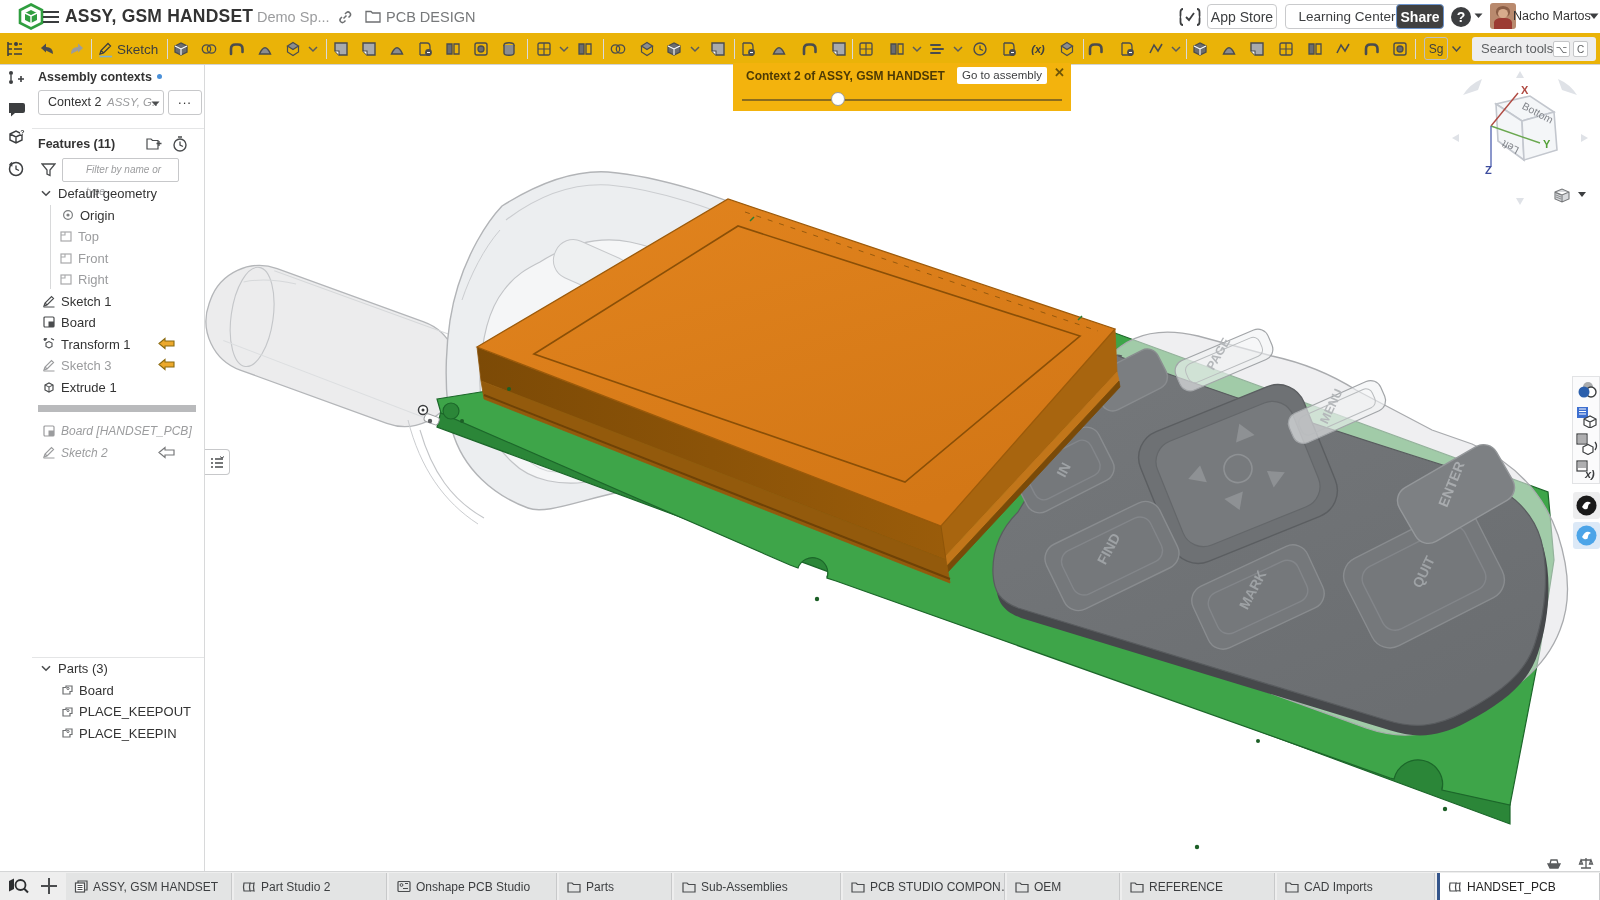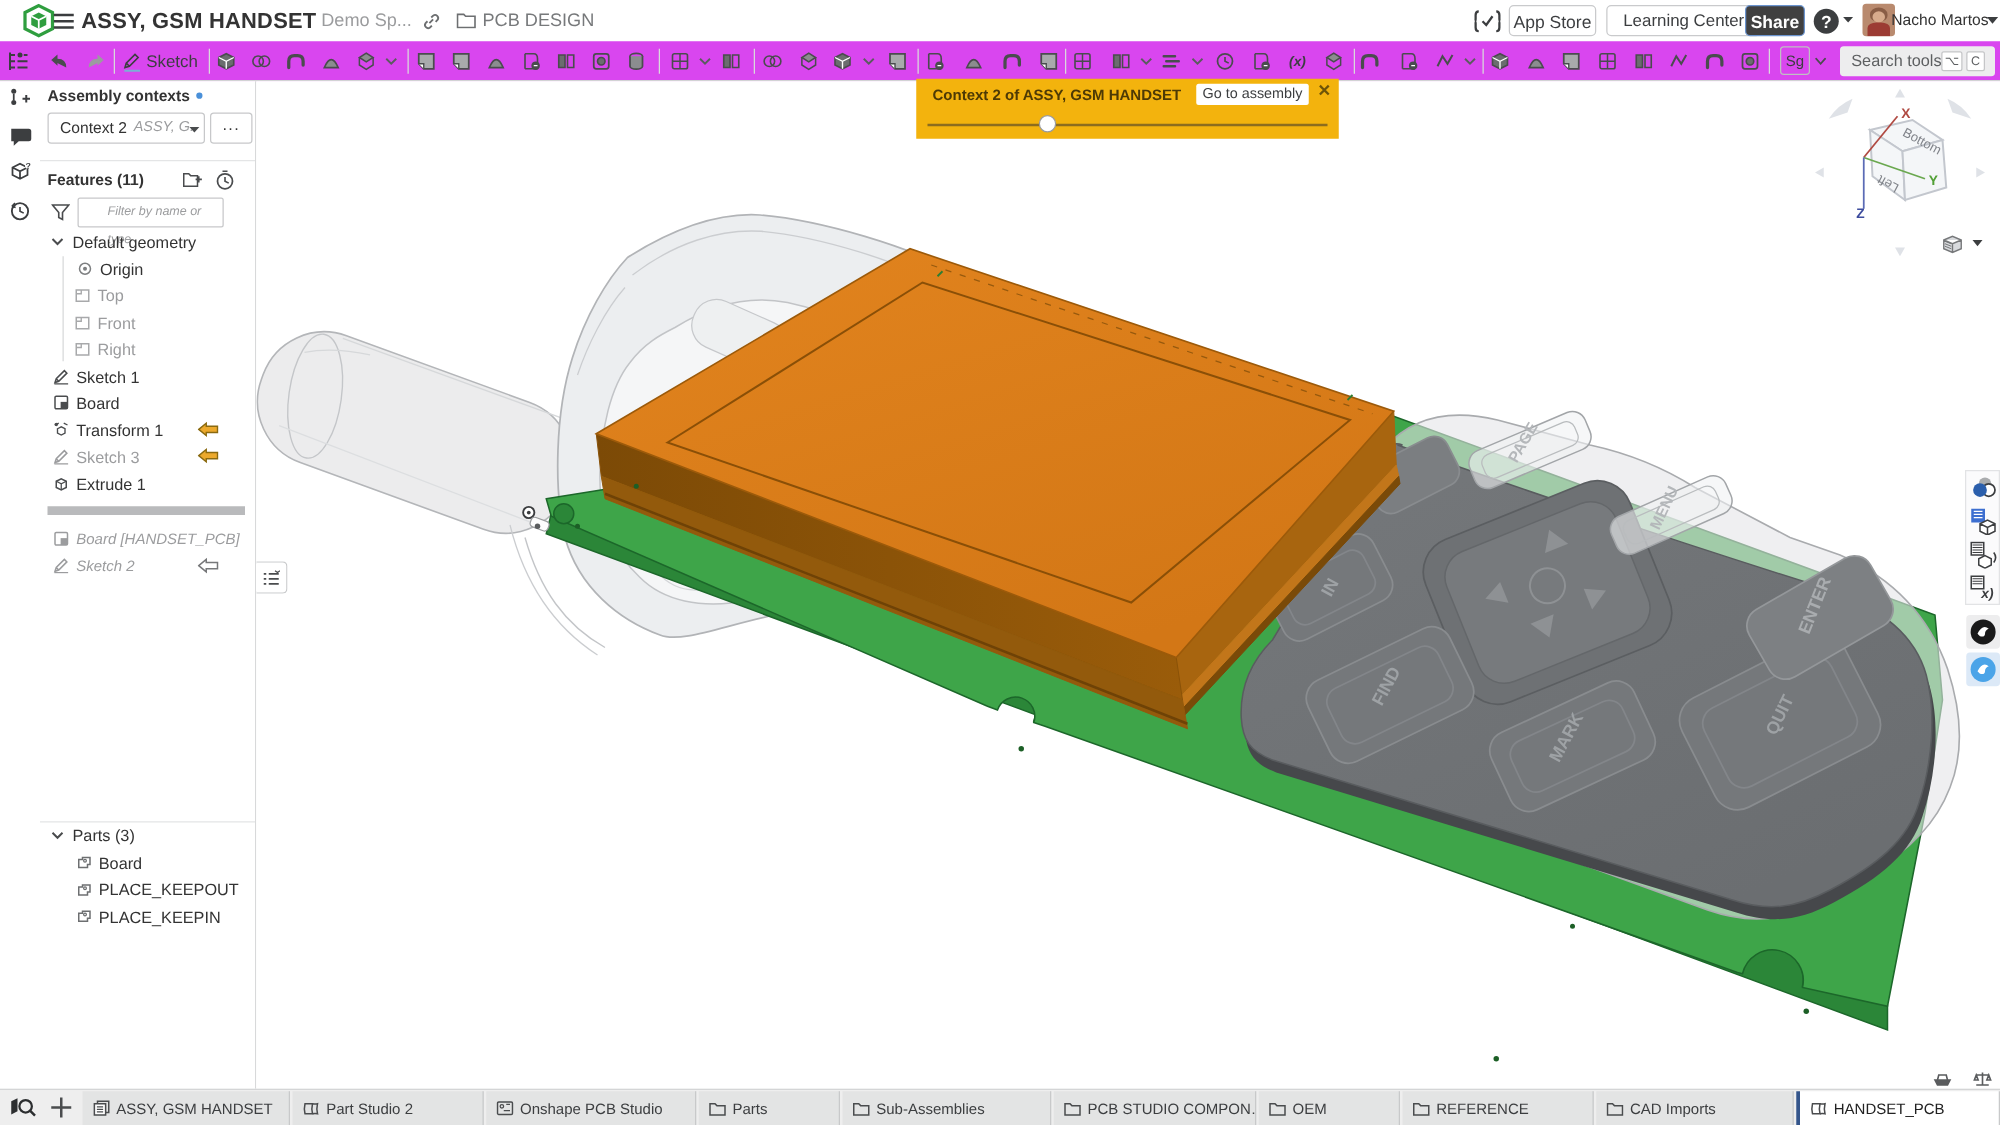--- a/index.html
+++ b/index.html
@@ -1,17 +1,17 @@
 <!DOCTYPE html>
 <html><head><meta charset="utf-8"><style>
 * { margin:0; padding:0; box-sizing:border-box; }
 html,body { width:1600px; height:900px; overflow:hidden; font-family:"Liberation Sans", sans-serif; background:#fff; }
 .abs { position:absolute; }
 #topbar { position:absolute; left:0; top:0; width:1600px; height:33px; background:#fff; }
-#toolbar { position:absolute; left:0; top:33px; width:1600px; height:32px; background:#d946ef; border-bottom:1px solid #d2d3d4; }
+#toolbar { position:absolute; left:0; top:33px; width:1600px; height:32px; background:#eab308; border-bottom:1px solid #d2d3d4; }
 #strip { position:absolute; left:0; top:65px; width:32px; height:806px; background:#fff; }
 #panel { position:absolute; left:32px; top:65px; width:173px; height:806px; background:#fff; border-right:1px solid #d8d9da; }
 #viewport { position:absolute; left:205px; top:65px; width:1395px; height:806px; background:#fff; }
 #bottombar { position:absolute; left:0; top:871px; width:1600px; height:29px; background:#eeeeee; border-top:1px solid #d4d5d6; }
 .tab { position:absolute; top:1px; height:27px; background:#e3e4e4; border-right:1px solid #c8c9ca; display:flex; align-items:center; padding-left:8px; font-size:12px; color:#3c3e40; white-space:nowrap; overflow:hidden; }
 .tab.active { background:#fff; border-left:3px solid #34558b; color:#222; }
 .tbtn { position:absolute; top:4px; height:25px; border:1px solid #c9cacc; border-radius:4px; background:#fff; font-size:14px; color:#3c3e40; display:flex; align-items:center; justify-content:center; white-space:nowrap; }
 .ptxt { position:absolute; font-size:13px; color:#333; white-space:nowrap; }
 .pgray { color:#9b9c9e; }
 .pital { font-style:italic; color:#9b9c9e; }

